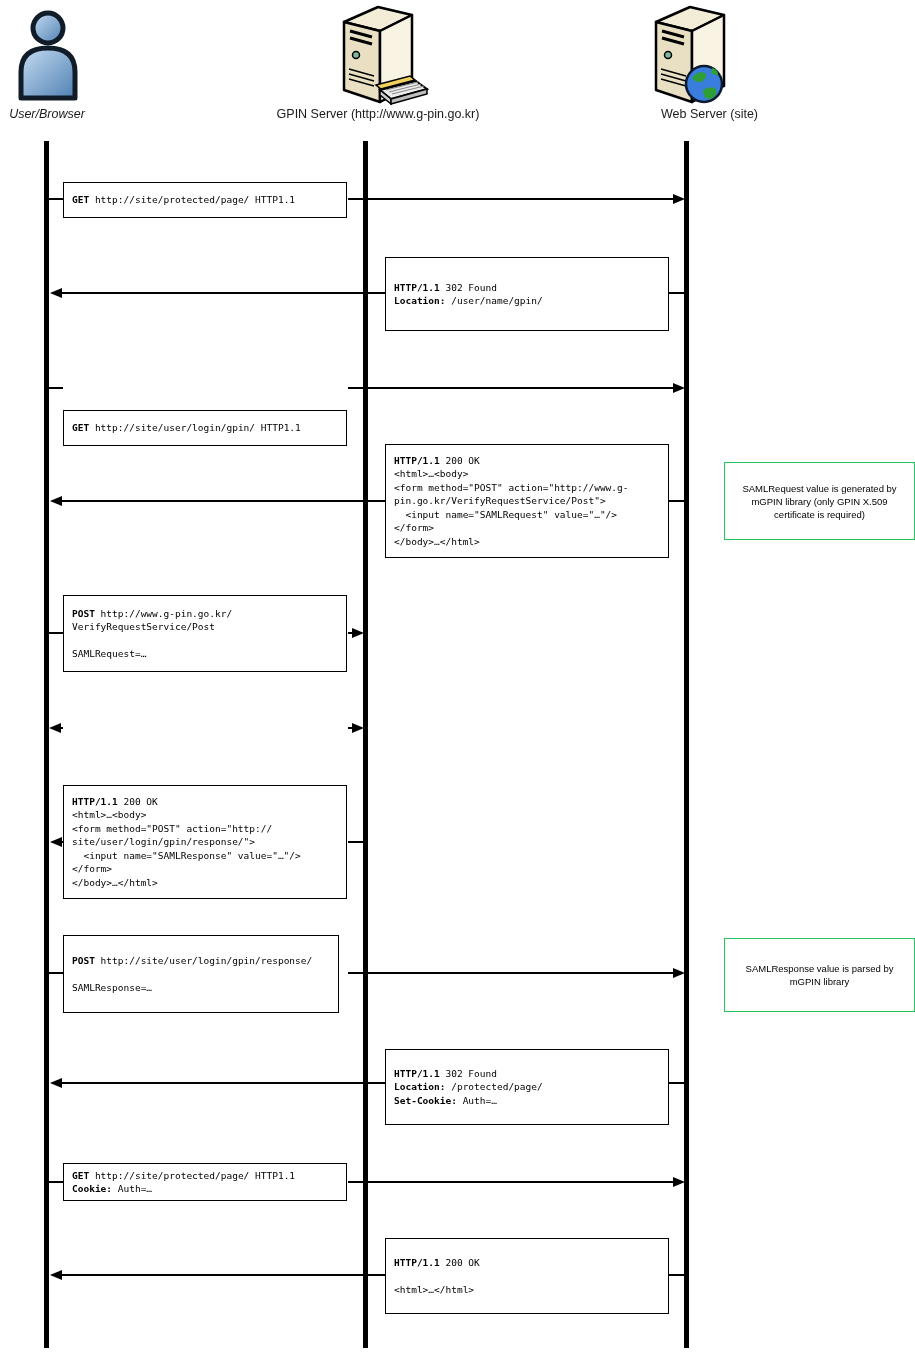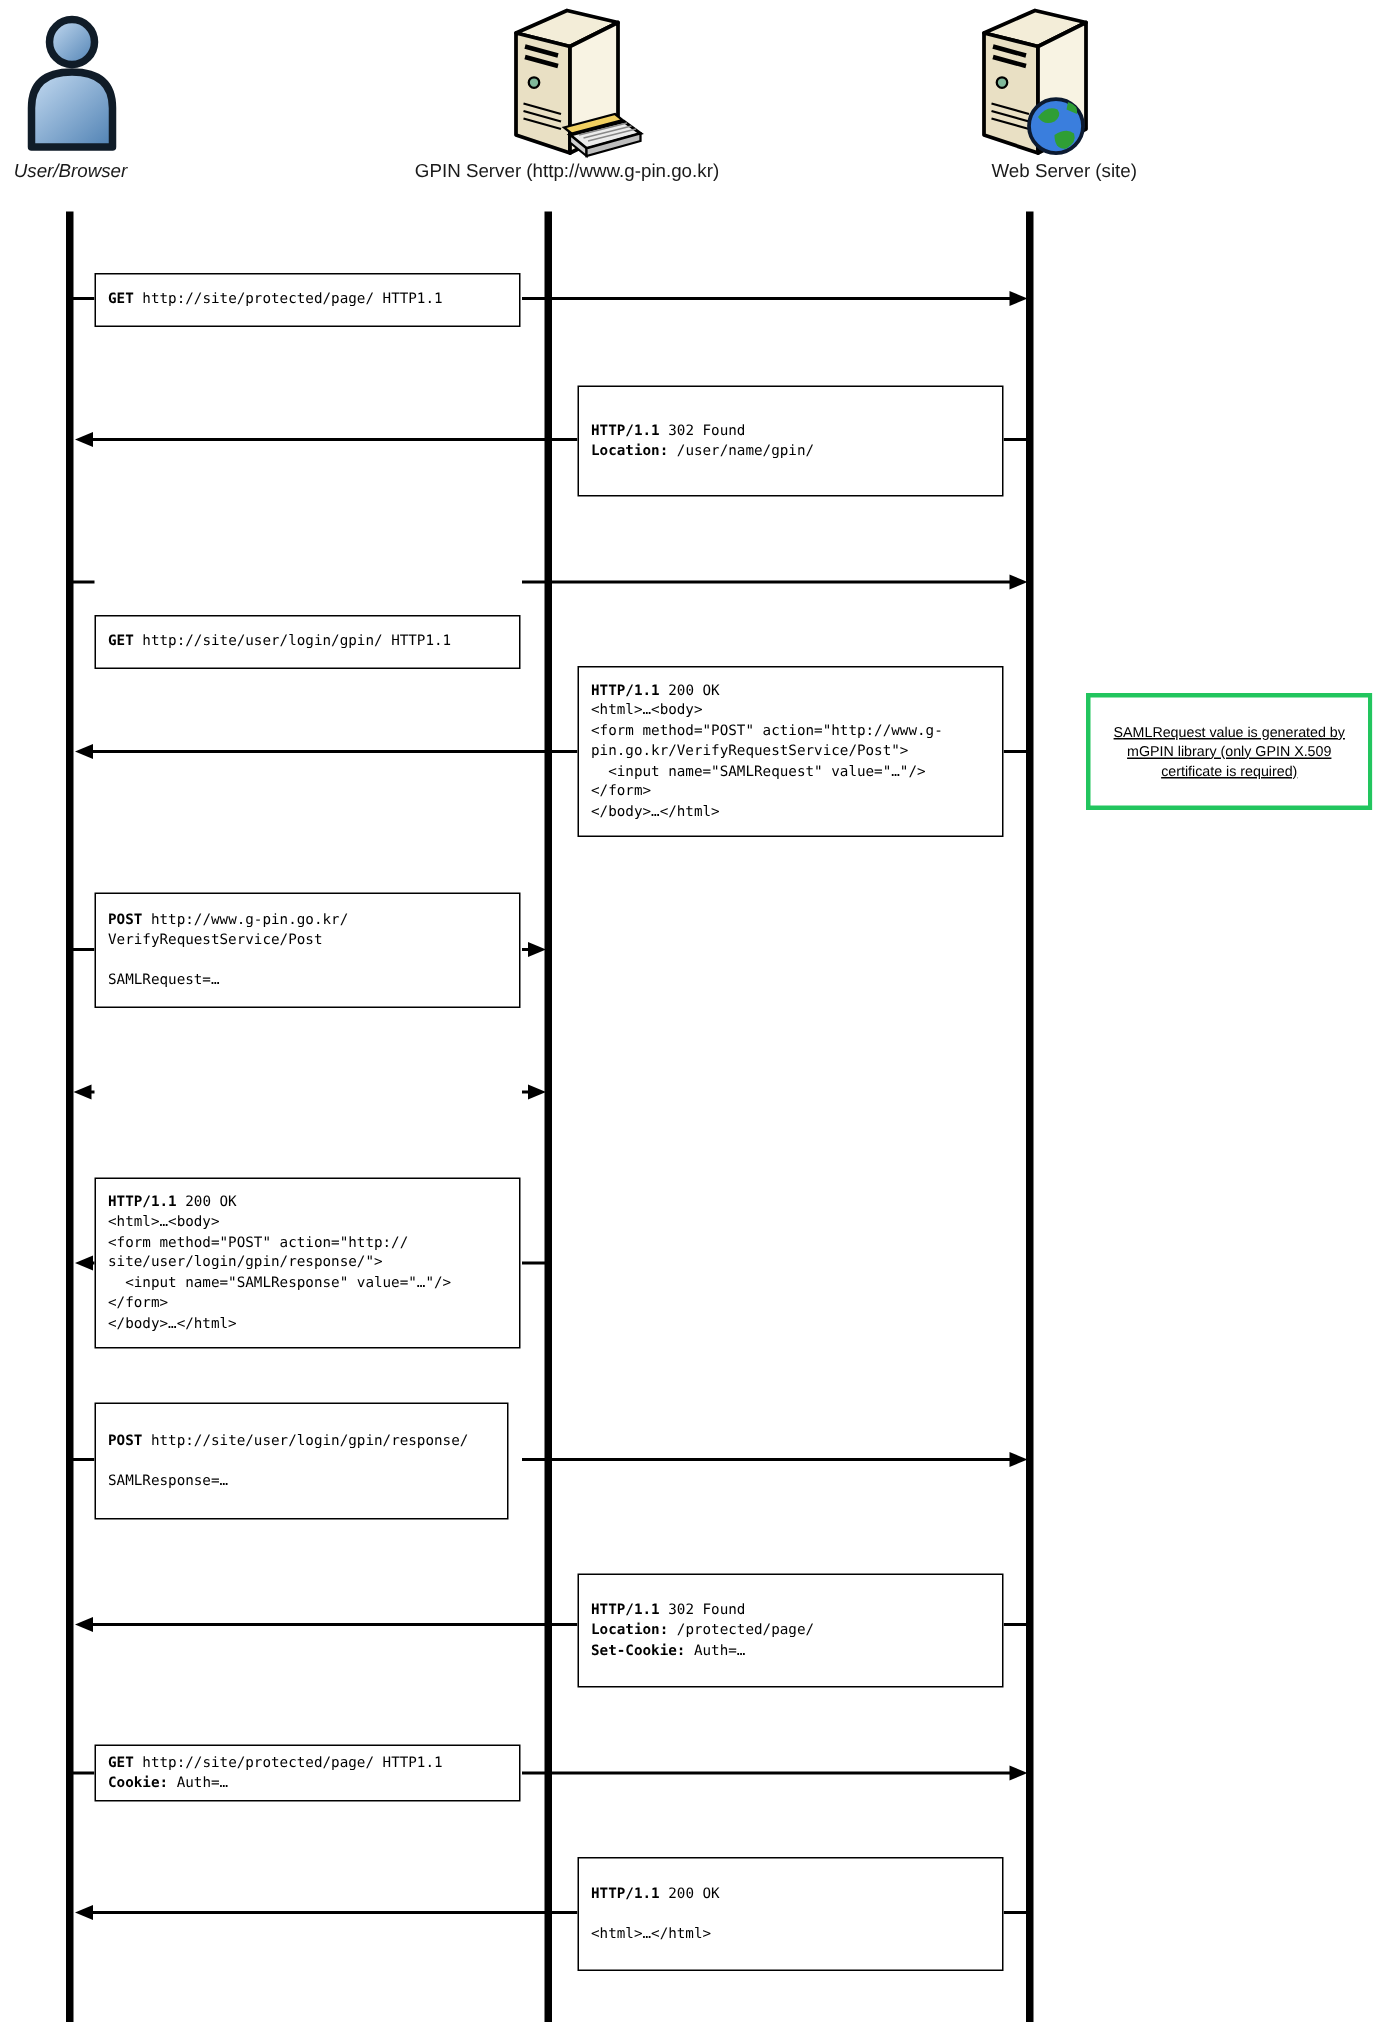--- a/index.html
+++ b/index.html
@@ -13,23 +13,23 @@
         font-family:"DejaVu Sans Mono","Liberation Mono",monospace;font-size:9.5px;
         line-height:13.5px;color:#000;padding-left:8px;z-index:3;}
   .mbox.center{padding-left:0;text-align:center;}
   .msg-line{white-space:pre;min-height:13.5px;}
   .msg-line .b{font-weight:bold;}
   .aline{position:absolute;height:2px;background:#000;z-index:2;}
   .head-r{position:absolute;width:0;height:0;border-top:5px solid transparent;
           border-bottom:5px solid transparent;border-left:12px solid #000;z-index:2;}
   .head-l{position:absolute;width:0;height:0;border-top:5px solid transparent;
           border-bottom:5px solid transparent;border-right:12px solid #000;z-index:2;}
-  .note{position:absolute;background:#fff;border:3px solid #22c55e;box-sizing:border-box;
+  .note{position:absolute;background:#fff;border:1px solid #22c55e;box-sizing:border-box;
         display:flex;align-items:center;justify-content:center;text-align:center;
-        font-size:9.5px;line-height:13px;color:#000;padding:4px 12px;z-index:3;text-decoration:underline;}
+        font-size:9.5px;line-height:13px;color:#000;padding:4px 12px;z-index:3;}
 </style>
 </head>
 <body>
 
 <div class="canvas">
 
   <div class="lifeline" style="left:44px;top:141px;height:1207px;"></div>
   <div class="lifeline" style="left:363px;top:141px;height:1207px;"></div>
   <div class="lifeline" style="left:684px;top:141px;height:1207px;"></div>
 
@@ -163,20 +163,21 @@
 
   <div class="aline" style="left:48px;top:972px;width:15px;"></div>
   <div class="aline" style="left:348px;top:972px;width:326px;"></div>
   <div class="head-r" style="left:673px;top:968px;"></div>
   <div class="mbox" style="left:63px;top:935px;width:276px;height:78px;">
       <div class="msg-line"><span class="b">POST</span><span> http://site/user/login/gpin/response/</span></div>
       <div class="msg-line"><span class="b"></span><span></span></div>
       <div class="msg-line"><span class="b"></span><span>SAMLResponse=…</span></div>
     </div>
 
+  <div class="note" style="left:724px;top:938px;width:191px;height:74px;">SAMLResponse value is parsed by mGPIN library</div>
 
   <div class="head-l" style="left:50px;top:1078px;"></div>
   <div class="aline" style="left:61px;top:1082px;width:324px;"></div>
   <div class="aline" style="left:669px;top:1082px;width:15px;"></div>
   <div class="mbox" style="left:385px;top:1049px;width:284px;height:76px;">
       <div class="msg-line"><span class="b">HTTP/1.1</span><span> 302 Found</span></div>
       <div class="msg-line"><span class="b">Location:</span><span> /protected/page/</span></div>
       <div class="msg-line"><span class="b">Set-Cookie:</span><span> Auth=…</span></div>
     </div>
 

